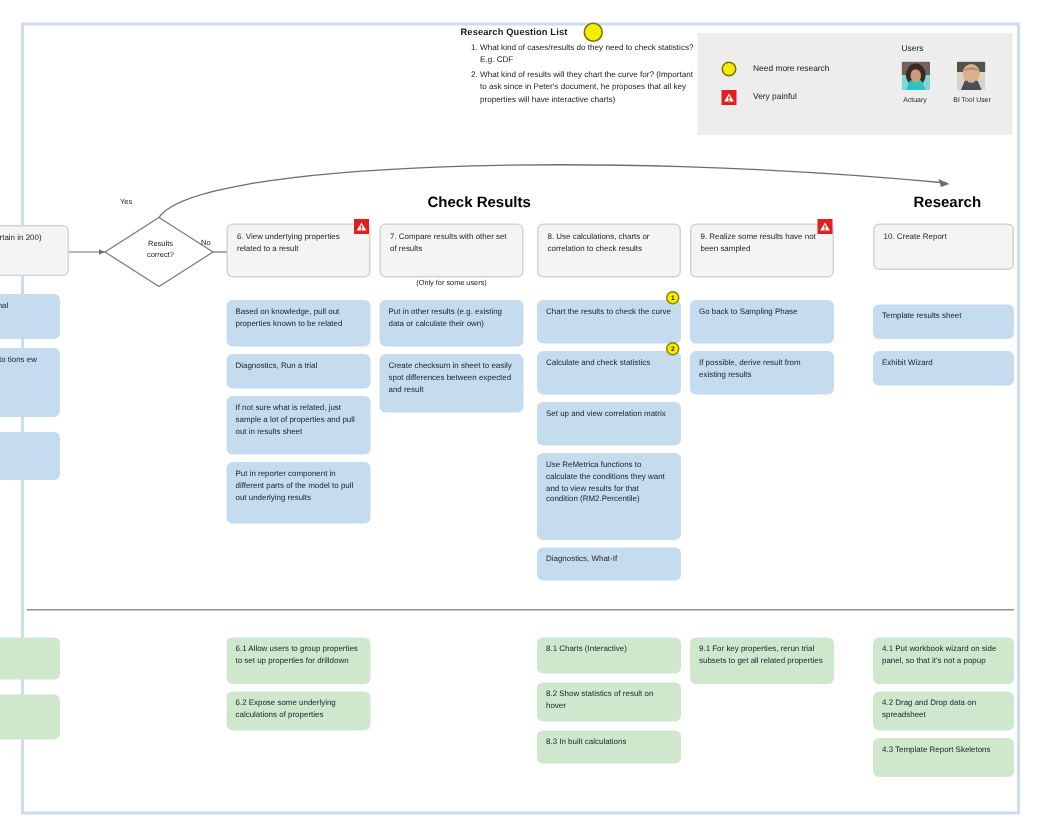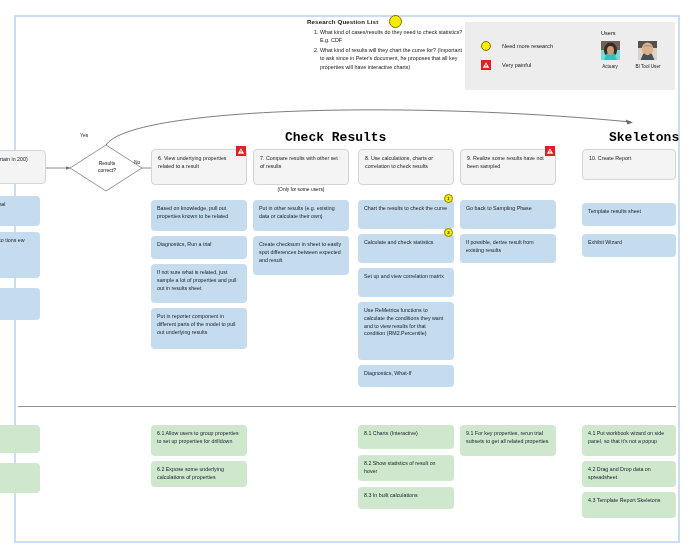--- a/index.html
+++ b/index.html
@@ -78,23 +78,22 @@
     overflow: hidden;
   }
   .avatar-caption {
     position: absolute; font-size: 4.6px; color: #1a1a1a;
     text-align: center; width: 26px;
   }
 
   
   .phase-title {
     position: absolute;
-    font-size: 13px; font-weight: bold; color: #000;
+    font-size: 10px; font-weight: bold; color: #000;
     white-space: nowrap;
-    font-family: Liberation Mono, monospace;
   }
 
   
   .node {
     position: absolute;
     border-radius: 4px;
     font-size: 5.3px;
     line-height: 1.48;
     color: #15202b;
     padding: 5px 6px;
@@ -190,21 +189,21 @@
       <rect width="19" height="7" fill="#55504a"></rect>
       <ellipse cx="9.5" cy="8" rx="5.8" ry="6.4" fill="#dcb08c"></ellipse>
       <path d="M3.8 6.4 Q9.5 1.4 15.2 6.4 Q9.5 4.2 3.8 6.4 Z" fill="#9e8d7c"></path>
       <path d="M2.6 19 L5.2 12.8 L13.8 12.8 L16.4 19 Z" fill="#4a4f57"></path>
       <ellipse cx="9.5" cy="12.8" rx="2.4" ry="1.4" fill="#dcb08c"></ellipse>
     </svg>
   </div>
   <div class="avatar-caption" style="left:635px; top:64px;">BI Tool User</div>
 
   <div class="phase-title" style="left:285px; top:130px;">Check Results</div>
-  <div class="phase-title" style="left:609px; top:130px;">Skeletons</div>
+  <div class="phase-title" style="left:609px; top:130px;">Research</div>
 
   <svg class="connectors">
 
     <line x1="45" y1="168" x2="70" y2="168" stroke="#6e6e6e" stroke-width="0.8"></line>
     <polygon points="70,168 66,166.2 66,169.8" fill="#6e6e6e"></polygon>
 
     <polygon points="106,145 142,168 106,191 70,168" fill="#ffffff" stroke="#7a7a7a" stroke-width="0.8"></polygon>
 
     <line x1="142" y1="168" x2="158" y2="168" stroke="#6e6e6e" stroke-width="0.8"></line>
     <polygon points="158,168 154,166.2 154,169.8" fill="#6e6e6e"></polygon>

